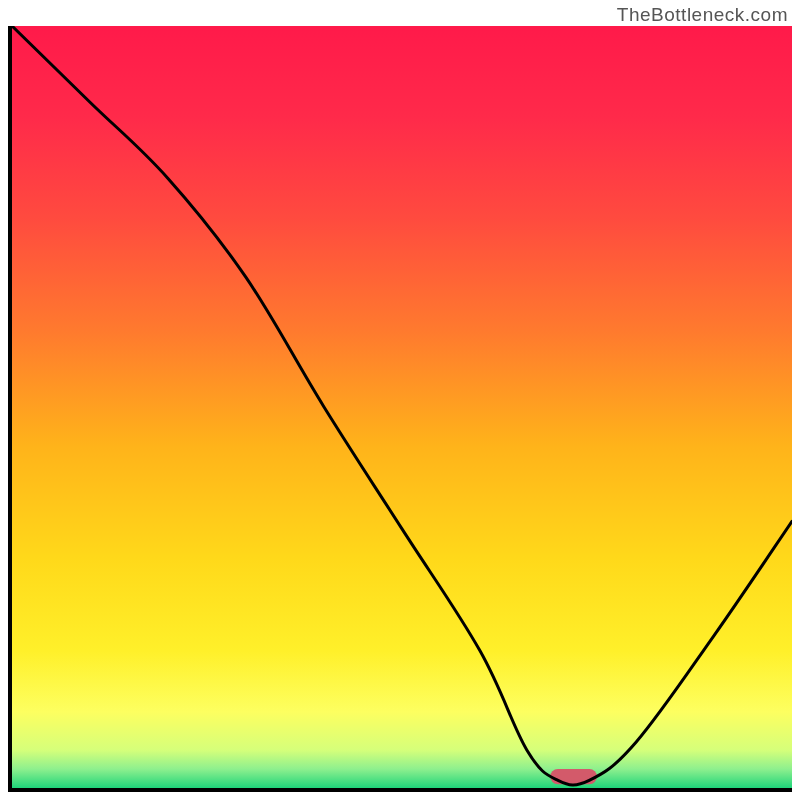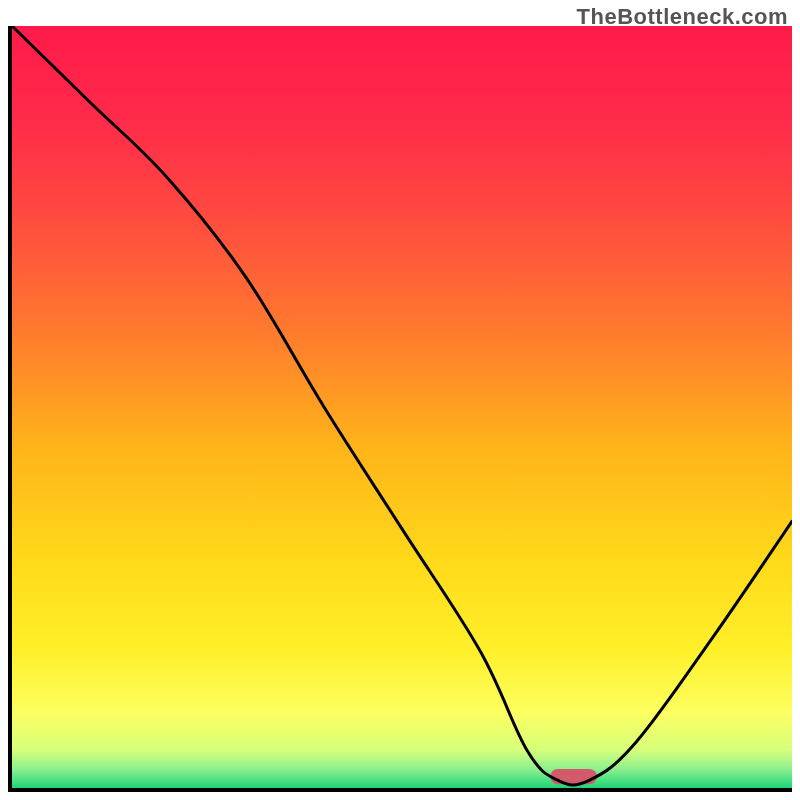--- a/index.html
+++ b/index.html
@@ -8,22 +8,22 @@
     width: 800px;
     height: 800px;
     position: relative;
     font-family: Arial, Helvetica, sans-serif;
     background: #fff;
   }
   .watermark {
     position: absolute;
     top: 4px;
     right: 12px;
-    font-size: 22px;
-    font-weight: 700;
+    font-size: 19px;
+    font-weight: 400;
     color: #555;
     letter-spacing: 0.5px;
     z-index: 5;
   }
   .plot-area {
     position: absolute;
     left: 8px;
     top: 26px;
     width: 784px;
     height: 766px;

